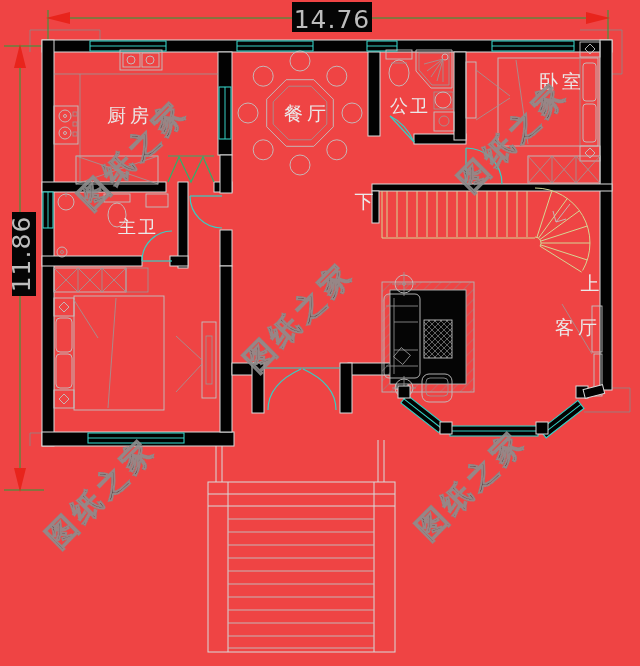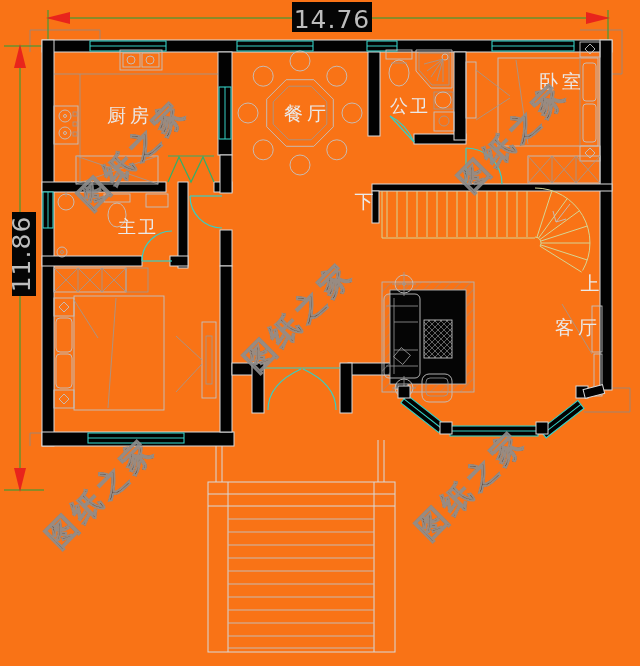--- a/index.html
+++ b/index.html
@@ -1,16 +1,16 @@
 <!DOCTYPE html>
 <html><head>
 <meta charset="utf-8">
 <style>
   html,body{margin:0;padding:0;background:#000;}
-  .canvas{width:640px;height:666px;background:#f97316;position:relative;overflow:hidden;
+  .canvas{width:640px;height:666px;background:#ef4444;position:relative;overflow:hidden;
           font-family:"DejaVu Sans","Liberation Sans",sans-serif;}
   svg{display:block;}
   .wall{fill:#020202;stroke:#d9d9d9;stroke-width:1;}
   .wline{stroke:#d9d9d9;stroke-width:1;fill:none;}
   .gray{stroke:#8a8a8a;stroke-width:0.8;fill:none;}
   .furn{stroke:#c2c2c2;stroke-width:0.9;fill:none;}
   .furn2{stroke:#9a9a9a;stroke-width:0.8;fill:none;}
   .win{stroke:#35d0c5;stroke-width:1.1;fill:#020202;}
   .winl{stroke:#35d0c5;stroke-width:1;fill:none;}
   .door{stroke:#35d0c5;stroke-width:1.2;fill:none;}

